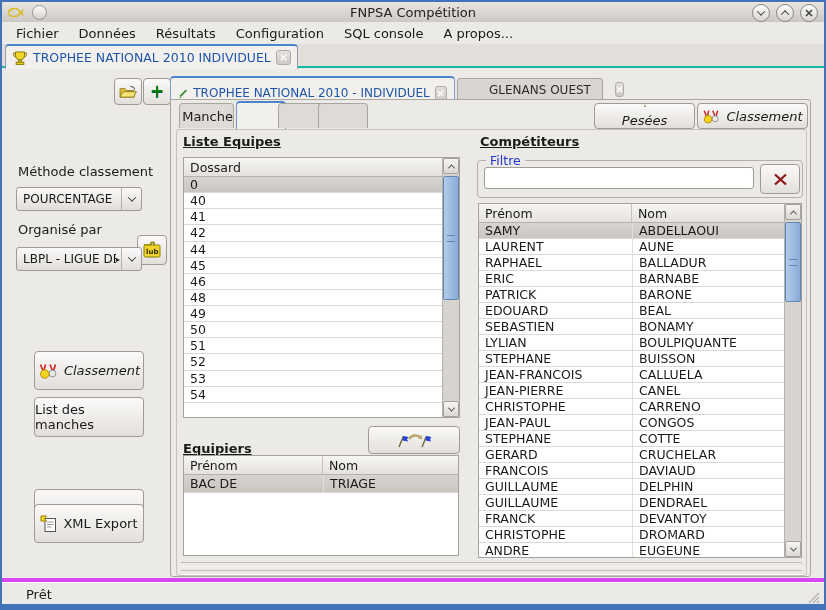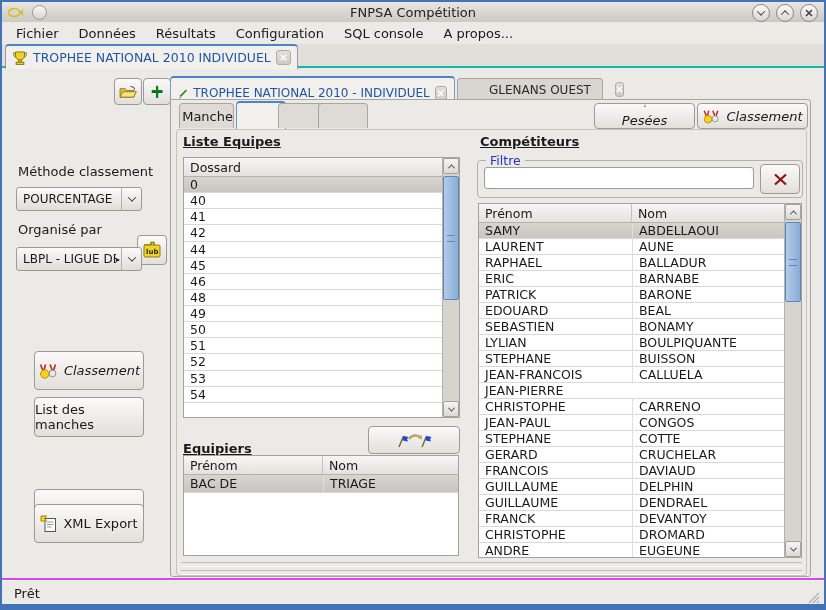--- a/index.html
+++ b/index.html
@@ -93,22 +93,22 @@
           display:flex;align-items:center;justify-content:center;}
   .sgrip{width:8px;height:5px;border-top:1px solid #5f86b4;border-bottom:1px solid #5f86b4;}
   
   .group{position:absolute;border:1px solid #b3b0ac;border-radius:4px;}
   .group-label{position:absolute;top:-8px;left:8px;background:#eceae6;padding:0 4px;color:#2335cf;font-size:12.5px;}
   .finput{position:absolute;background:#fff;border:1px solid #9e9a96;border-radius:3px;box-sizing:border-box;
           font:12.5px "DejaVu Sans",sans-serif;padding:0 5px;}
   .groove{position:absolute;height:3px;border-top:1px solid #c3c0bc;border-bottom:1px solid #faf9f7;}
   
   .statusbar{position:absolute;left:2px;top:578px;width:822px;height:29px;background:#eceae6;
-             border-top:2px solid #d946ef;box-shadow:inset 0 1px 0 #faf9f7;
-             display:flex;align-items:center;padding-left:12px;box-sizing:border-box;}
+             border-top:4px solid #d946ef;box-shadow:inset 0 1px 0 #faf9f7;
+             display:flex;align-items:center;padding-left:24px;box-sizing:border-box;}
   svg{display:block;}
 </style>
 </head>
 <body>
 
 <div id="app">
   <div class="frame"></div>
 
   <div class="titlebar">
     <span class="win-icon">
@@ -429,20 +429,21 @@
         <div class="trow">
           <div class="tcell">STEPHANE</div>
           <div class="tcell">BUISSON</div>
         </div>
         <div class="trow">
           <div class="tcell">JEAN-FRANCOIS</div>
           <div class="tcell">CALLUELA</div>
         </div>
         <div class="trow">
           <div class="tcell">JEAN-PIERRE</div>
+          <div class="tcell">CANEL</div>
         </div>
         <div class="trow">
           <div class="tcell">CHRISTOPHE</div>
           <div class="tcell">CARRENO</div>
         </div>
         <div class="trow">
           <div class="tcell">JEAN-PAUL</div>
           <div class="tcell">CONGOS</div>
         </div>
         <div class="trow">

